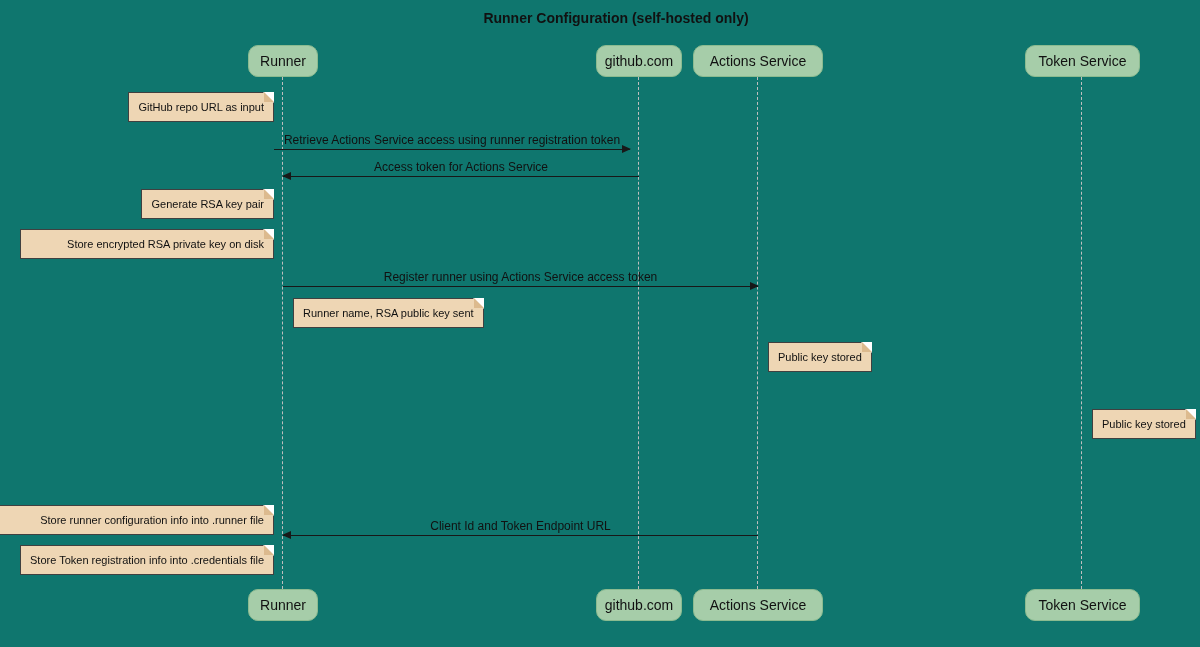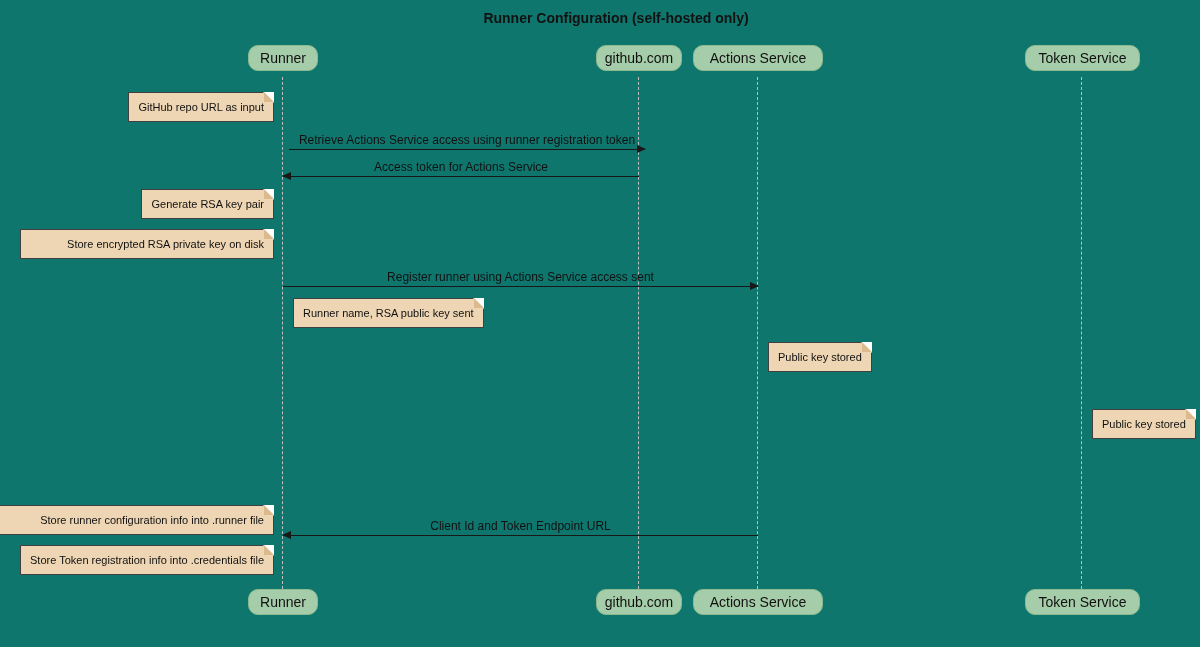--- a/index.html
+++ b/index.html
@@ -27,21 +27,21 @@
   }
   .lifeline {
     position: absolute;
     top: 77px;
     height: 512px;
     width: 0;
     border-left: 1px dashed #BFBFBF;
   }
   .part {
     position: absolute;
-    height: 26px;
+    height: 32px;
     background: #A6CDA9;
     border: 1px solid #8BBB90;
     border-radius: 10px;
     box-sizing: border-box;
     display: flex;
     align-items: center;
     justify-content: center;
     font-size: 14px;
     white-space: nowrap;
   }
@@ -114,36 +114,36 @@
   <div class="part" style="left:248px;  top:45px; width:70px;">Runner</div>
   <div class="part" style="left:596px;  top:45px; width:86px;">github.com</div>
   <div class="part" style="left:693px;  top:45px; width:130px;">Actions Service</div>
   <div class="part" style="left:1025px; top:45px; width:115px;">Token Service</div>
 
   <div class="part" style="left:248px;  top:589px; width:70px;">Runner</div>
   <div class="part" style="left:596px;  top:589px; width:86px;">github.com</div>
   <div class="part" style="left:693px;  top:589px; width:130px;">Actions Service</div>
   <div class="part" style="left:1025px; top:589px; width:115px;">Token Service</div>
 
-  <div class="msg" style="left:289px; top:133px; width:356px;">
+  <div class="msg" style="left:274px; top:133px; width:356px;">
     <div class="msg-label">Retrieve Actions Service access using runner registration token</div>
     <div class="msg-line">
         <span class="ah ah-r"></span>
       </div>
   </div>
 
   <div class="msg" style="left:283px; top:160px; width:356px;">
     <div class="msg-label">Access token for Actions Service</div>
     <div class="msg-line">
         <span class="ah ah-l"></span>
       </div>
   </div>
 
   <div class="msg" style="left:283px; top:270px; width:475px;">
-    <div class="msg-label">Register runner using Actions Service access sent</div>
+    <div class="msg-label">Register runner using Actions Service access token</div>
     <div class="msg-line">
         <span class="ah ah-r"></span>
       </div>
   </div>
 
 
 
   <div class="msg" style="left:283px; top:478px; width:475px;margin-top:41px;">
     <div class="msg-label">Client Id and Token Endpoint URL</div>
     <div class="msg-line">

